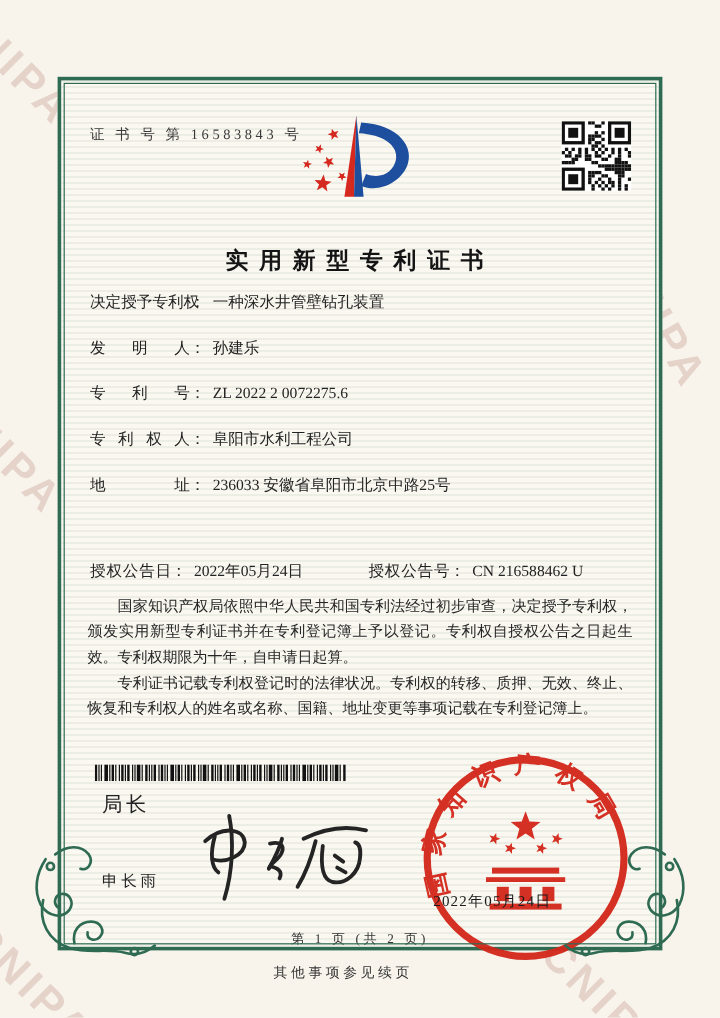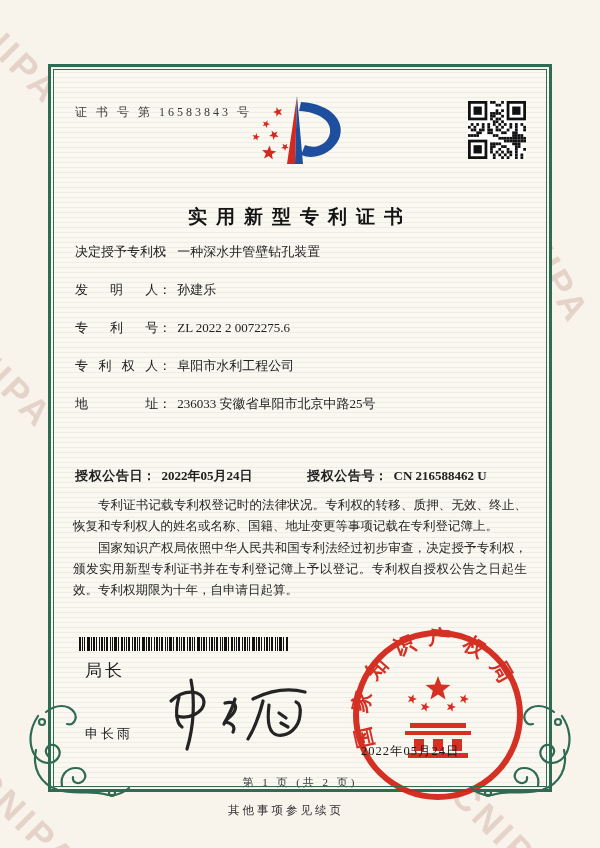--- a/index.html
+++ b/index.html
@@ -38,21 +38,21 @@
     position:absolute;left:0;top:112px;width:100%;text-align:center;
     font-size:19px;font-weight:bold;letter-spacing:9px;color:#141414;margin-top:25px;
   }
   .fields{position:absolute;left:24px;top:176px;width:456px;}
   .field-row{height:38px;font-size:13px;color:#222;white-space:nowrap;}
   .field-label{
     display:inline-block;width:6.4em;text-align:justify;text-align-last:justify;
     vertical-align:top;
   }
   .field-colon{display:inline-block;margin-right:6px;}
-  .grant-row{position:absolute;left:24px;top:400px;width:456px;font-size:13px;color:#222;white-space:nowrap;font-weight:bold;}
+  .grant-row{position:absolute;left:24px;top:400px;width:456px;font-size:13px;color:#222;white-space:nowrap;}
   .grant-col2{position:absolute;left:232px;top:0;}
   .body-text{
     position:absolute;left:22px;top:428px;width:454px;
     font-size:12.5px;line-height:1.7;color:#262626;text-align:justify;
   }
   .body-text p{margin:0;text-indent:2em;}
   .barcode{position:absolute;left:28px;top:570px;width:212px;height:14px;}
   .sign-title{position:absolute;left:34px;top:592px;font-size:17px;letter-spacing:3px;color:#222;}
   .sign-name{position:absolute;left:34px;top:658px;font-size:13px;letter-spacing:3px;color:#222;}
   .signature{position:absolute;left:100px;top:608px;width:178px;height:78px;}
@@ -258,22 +258,22 @@
   <div class="grant-row">
     <span>
       <span class="field-label" style="width:5.2em">授权公告日</span><span class="field-colon">：</span><span>2022年05月24日</span>
     </span>
     <span class="grant-col2">
       <span class="field-label" style="width:5.2em">授权公告号</span><span class="field-colon">：</span><span>CN 216588462 U</span>
     </span>
   </div>
 
   <div class="body-text">
+    <p>国家知识产权局依照中华人民共和国专利法经过初步审查，决定授予专利权，颁发实用新型专利证书并在专利登记簿上予以登记。专利权自授权公告之日起生效。专利权期限为十年，自申请日起算。</p>
     <p>专利证书记载专利权登记时的法律状况。专利权的转移、质押、无效、终止、恢复和专利权人的姓名或名称、国籍、地址变更等事项记载在专利登记簿上。</p>
-    <p>国家知识产权局依照中华人民共和国专利法经过初步审查，决定授予专利权，颁发实用新型专利证书并在专利登记簿上予以登记。专利权自授权公告之日起生效。专利权期限为十年，自申请日起算。</p>
   </div>
 
   <svg class="barcode" id="barcode-svg" viewBox="0 0 212 14" preserveAspectRatio="none">
       <rect x="0" y="0" width="2" height="14" fill="#111"></rect>
       <rect x="3" y="0" width="1" height="14" fill="#111"></rect>
       <rect x="5" y="0" width="1" height="14" fill="#111"></rect>
       <rect x="8" y="0" width="3" height="14" fill="#111"></rect>
       <rect x="12" y="0" width="1" height="14" fill="#111"></rect>
       <rect x="14" y="0" width="2" height="14" fill="#111"></rect>
       <rect x="17" y="0" width="1" height="14" fill="#111"></rect>

